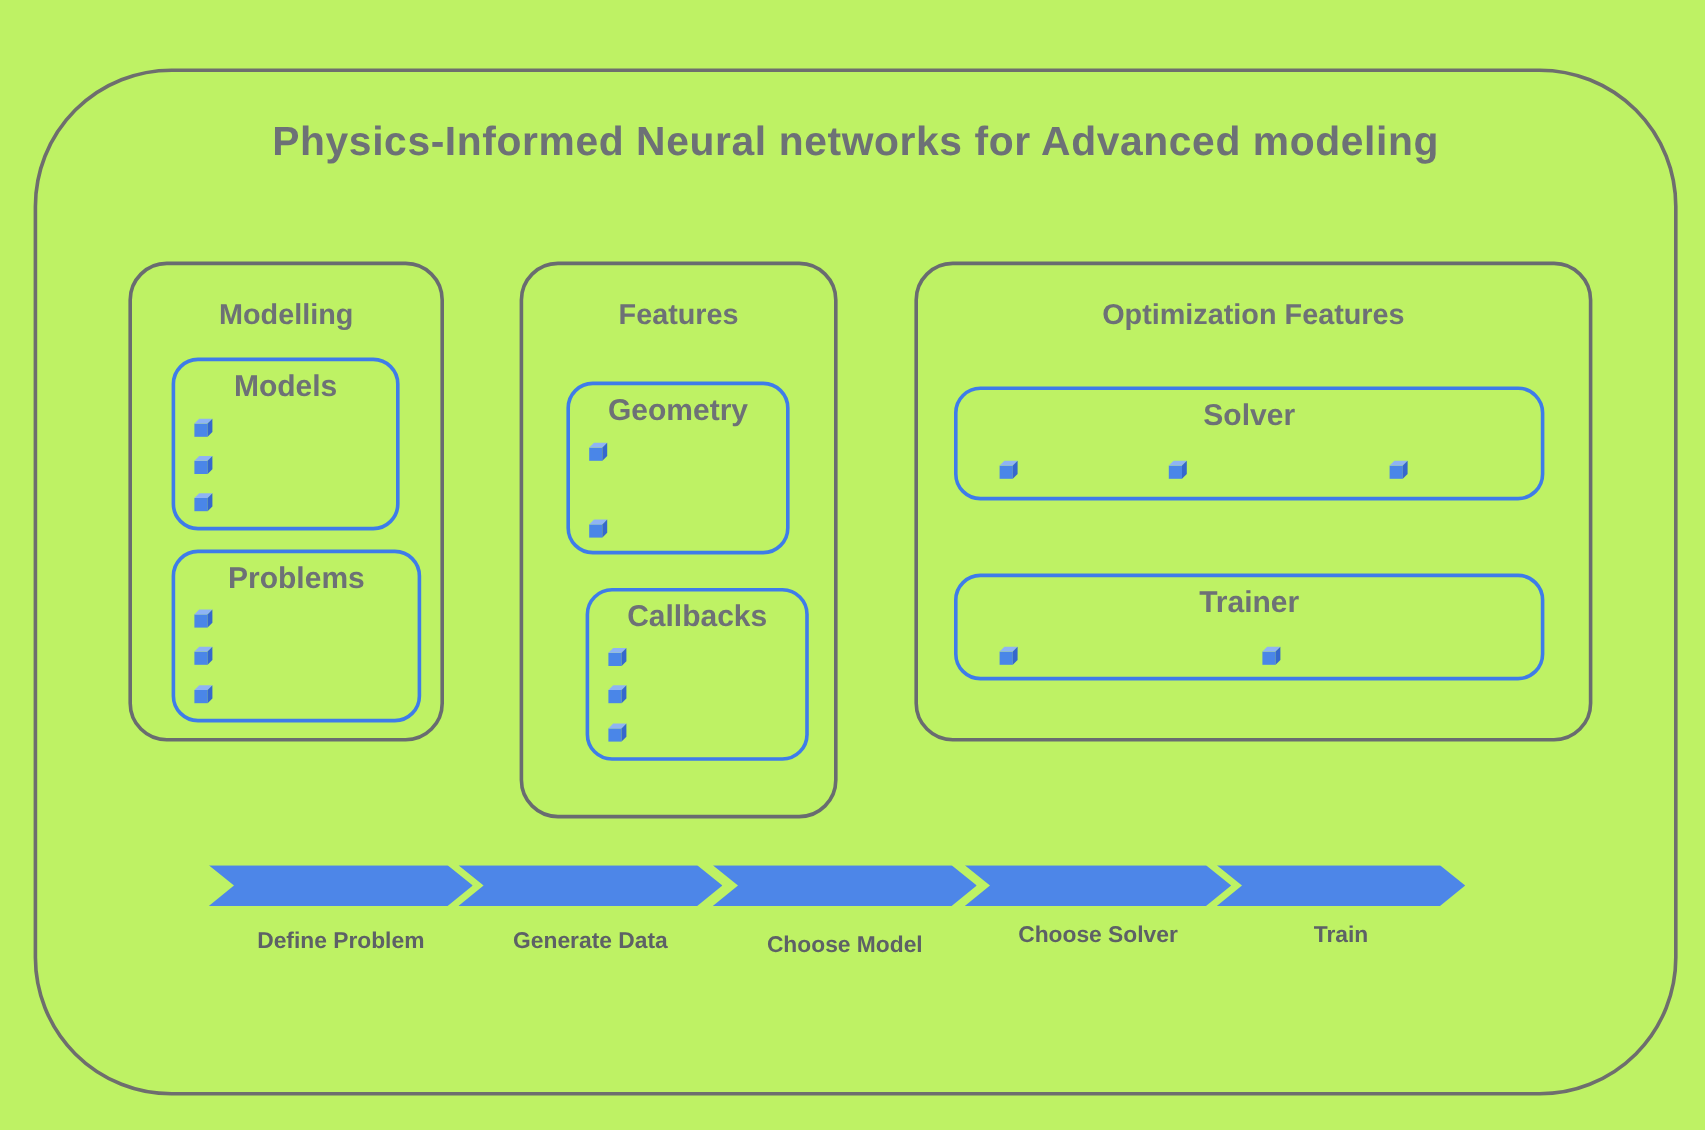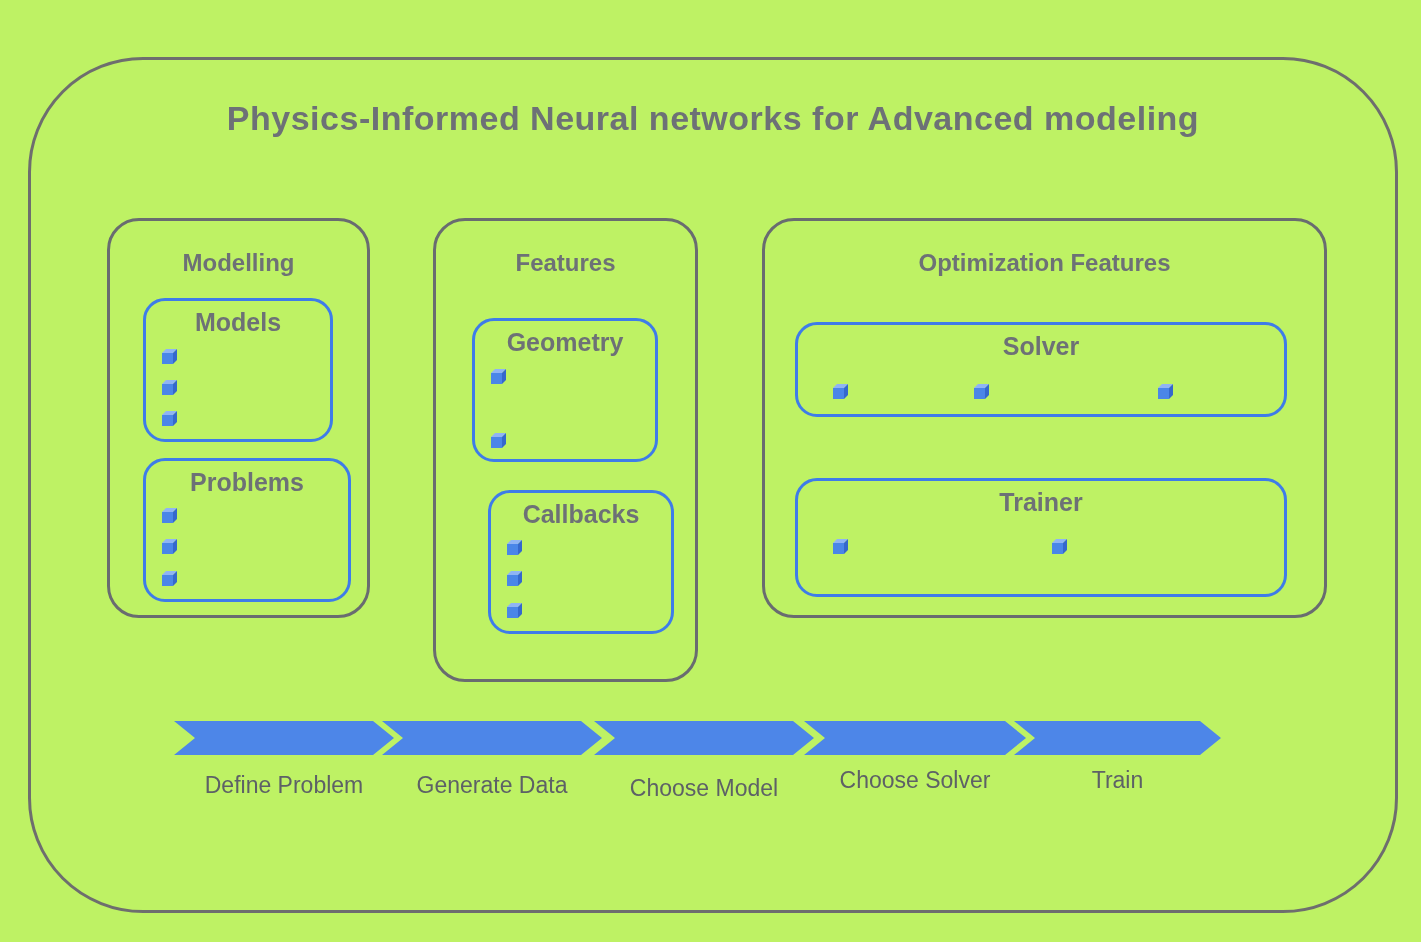--- a/index.html
+++ b/index.html
@@ -26,21 +26,21 @@
     font-size:24px;font-weight:bold;color:#6d7176;
   }
   .group{
     position:absolute;border:3px solid #3e7ce9;border-radius:22px;box-sizing:border-box;
   }
   #grp-models   {left:33px;top:77px;width:190px;height:144px;}
   #grp-problems {left:33px;top:237px;width:208px;height:144px;}
   #grp-geometry {left:36px;top:77px;width:186px;height:144px;margin-top:20px;}
   #grp-callbacks{left:52px;top:237px;width:186px;height:144px;margin-top:32px;}
   #grp-solver   {left:30px;top:101px;width:492px;height:95px;}
-  #grp-trainer  {left:30px;top:257px;width:492px;height:119px;}
+  #grp-trainer  {left:30px;top:257px;width:492px;height:89px;}
   .group-title{
     position:absolute;left:0;top:7px;width:100%;text-align:center;
     font-size:25px;font-weight:bold;color:#6d7176;
   }
   
   .cube{position:absolute;width:11px;height:11px;background:#4a86e8;}
   .cube::before{ 
     content:"";position:absolute;left:0;top:-4px;width:11px;height:4px;
     background:#8fb4f4;transform:skewX(-45deg);transform-origin:left bottom;
   }
@@ -53,21 +53,21 @@
     position:absolute;top:721px;height:34px;background:#4d86e8;
     clip-path:polygon(0% 0%, calc(100% - 21px) 0%, 100% 50%, calc(100% - 21px) 100%, 0% 100%, 21px 50%);
   }
   #chev-1{left:174px;width:220px;}
   #chev-2{left:382px;width:220px;}
   #chev-3{left:594px;width:220px;}
   #chev-4{left:804px;width:222px;}
   #chev-5{left:1014px;width:207px;}
   .flow-label{
     position:absolute;height:20px;line-height:20px;text-align:center;
-    font-size:23px;font-weight:normal;color:#5d6166;
+    font-size:19px;font-weight:bold;color:#5d6166;
   }
   #flab-1{left:174px;width:220px;top:775px;}
   #flab-2{left:382px;width:220px;top:775px;}
   #flab-3{left:594px;width:220px;top:778px;text-align:center;}
   #flab-4{left:804px;width:222px;top:770px;}
   #flab-5{left:1014px;width:207px;top:770px;}
 </style>
 </head>
 <body>
 

